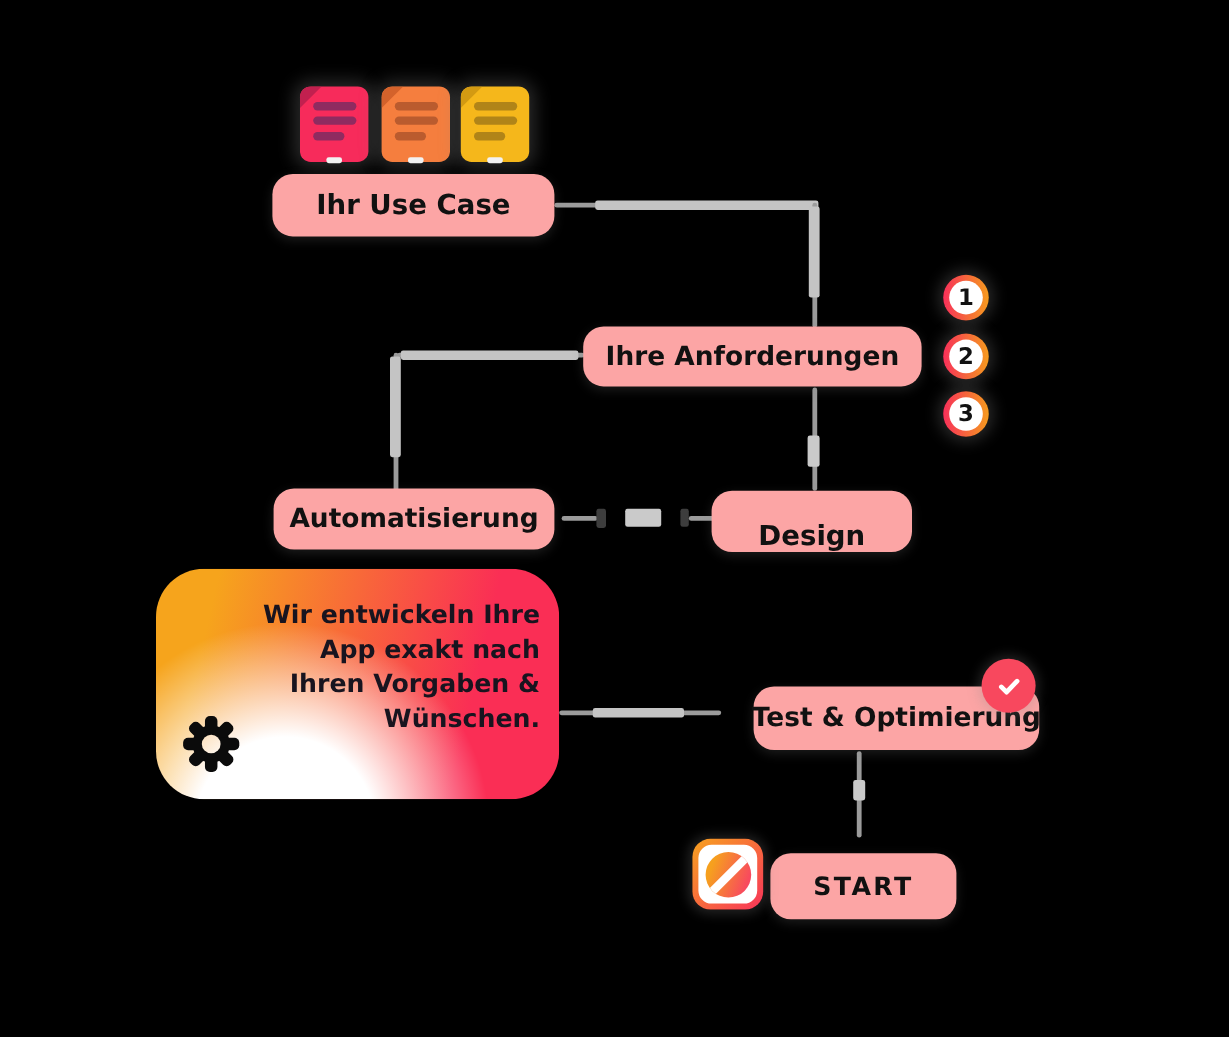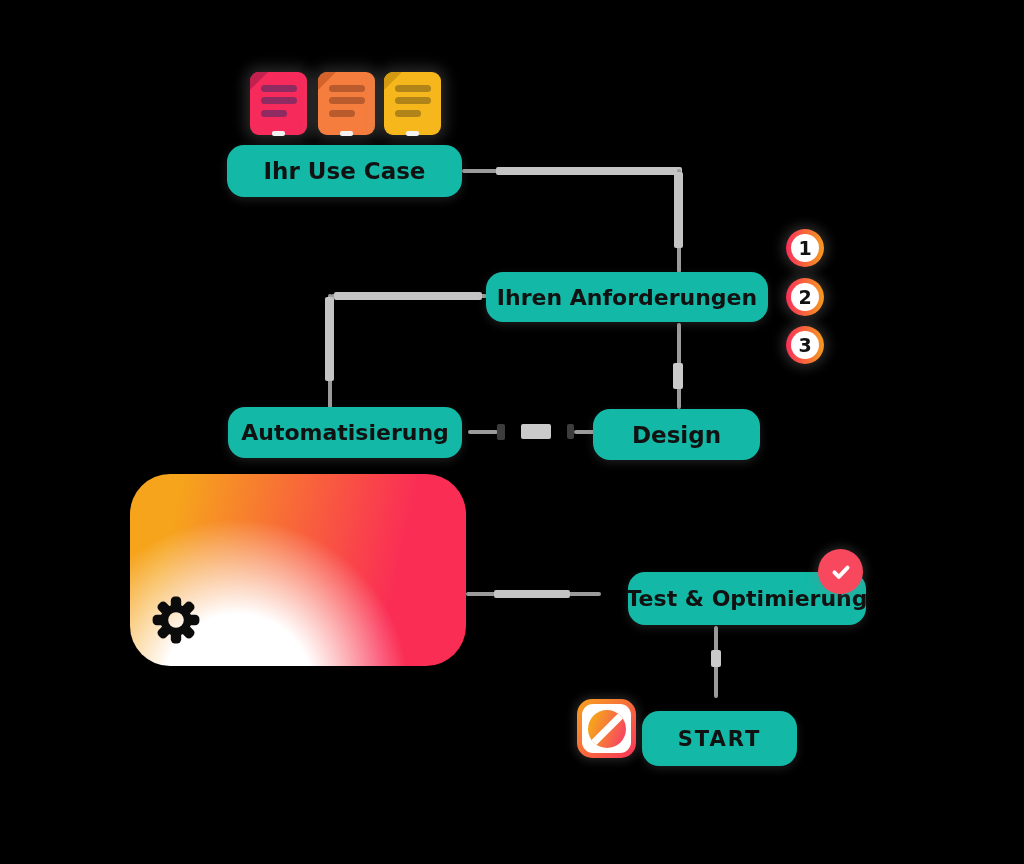--- a/index.html
+++ b/index.html
@@ -11,21 +11,21 @@
   .stage{position:absolute;inset:0;}
 
   
   .line{position:absolute;background:#9B9B9B;z-index:1;border-radius:2px;}
   .line-hi{position:absolute;background:#C4C4C4;z-index:1;border-radius:2px;}
   .dash-dark{position:absolute;background:#3D3D3D;z-index:1;border-radius:2px;}
   .dash-light{position:absolute;background:#CACACA;z-index:1;border-radius:2px;}
 
   
   .node{
-    position:absolute;background:#14b8a6;border-radius:17px;z-index:3;
+    position:absolute;background:#fca5a5;border-radius:17px;z-index:3;
     display:flex;align-items:center;justify-content:center;
     color:#111;font-weight:700;
     box-shadow:0 3px 10px rgba(130,130,130,.22);
   }
   .node span{white-space:nowrap;}
 
   
   .doc{position:absolute;width:57px;height:63px;border-radius:9px;z-index:2;
        box-shadow:0 0 14px 5px rgba(135,135,135,.30);}
   .doc-fold{position:absolute;left:0;top:0;width:18px;height:18px;
@@ -131,28 +131,28 @@
     <div class="doc-line l2" style="background:#B08418;"></div>
     <div class="doc-line l3" style="background:#B08418;"></div>
     <div class="doc-tab"></div>
   </div>
 
   <div class="node" style="left:227px;top:145px;width:235px;height:52px;font-size:23px;">
     <span>Ihr Use Case</span>
   </div>
 
   <div class="node" style="left:486px;top:272px;width:282px;height:50px;font-size:22px;">
-    <span>Ihren Anforderungen</span>
+    <span>Ihre Anforderungen</span>
   </div>
 
   <div class="node" style="left:228px;top:407px;width:234px;height:51px;font-size:22px;">
     <span>Automatisierung</span>
   </div>
 
-  <div class="node" style="left:593px;top:409px;width:167px;height:51px;font-size:23px;">
+  <div class="node" style="left:593px;top:409px;width:167px;height:51px;font-size:23px;align-items:flex-end;">
     <span>Design</span>
   </div>
 
   <div class="node" style="left:600px;top:572px;width:238px;height:53px;font-size:22px;margin-left:28px;">
     <span>Test &amp; Optimierung</span>
   </div>
 
   <div class="node" style="left:642px;top:698px;width:155px;height:55px;font-size:21px;letter-spacing:2px;margin-top:13px;">
     <span>START</span>
   </div>
@@ -161,20 +161,26 @@
     <div class="step-inner">1</div>
   </div>
   <div class="step" style="top:278px;">
     <div class="step-inner">2</div>
   </div>
   <div class="step" style="top:326px;">
     <div class="step-inner">3</div>
   </div>
 
   <div class="callout">
+    <div class="callout-text">
+      <div>Wir entwickeln Ihre</div>
+      <div>App exakt nach</div>
+      <div>Ihren Vorgaben &amp;</div>
+      <div>Wünschen.</div>
+    </div>
     <div class="gear">
       <svg width="52" height="52" viewBox="0 0 100 100">
         <defs>
           <mask id="gearhole">
             <rect width="100" height="100" fill="white"></rect>
             <circle cx="50" cy="50" r="15" fill="black"></circle>
           </mask>
         </defs>
         <g mask="url(#gearhole)" fill="#0b0b0b">
           <circle cx="50" cy="50" r="30"></circle>

